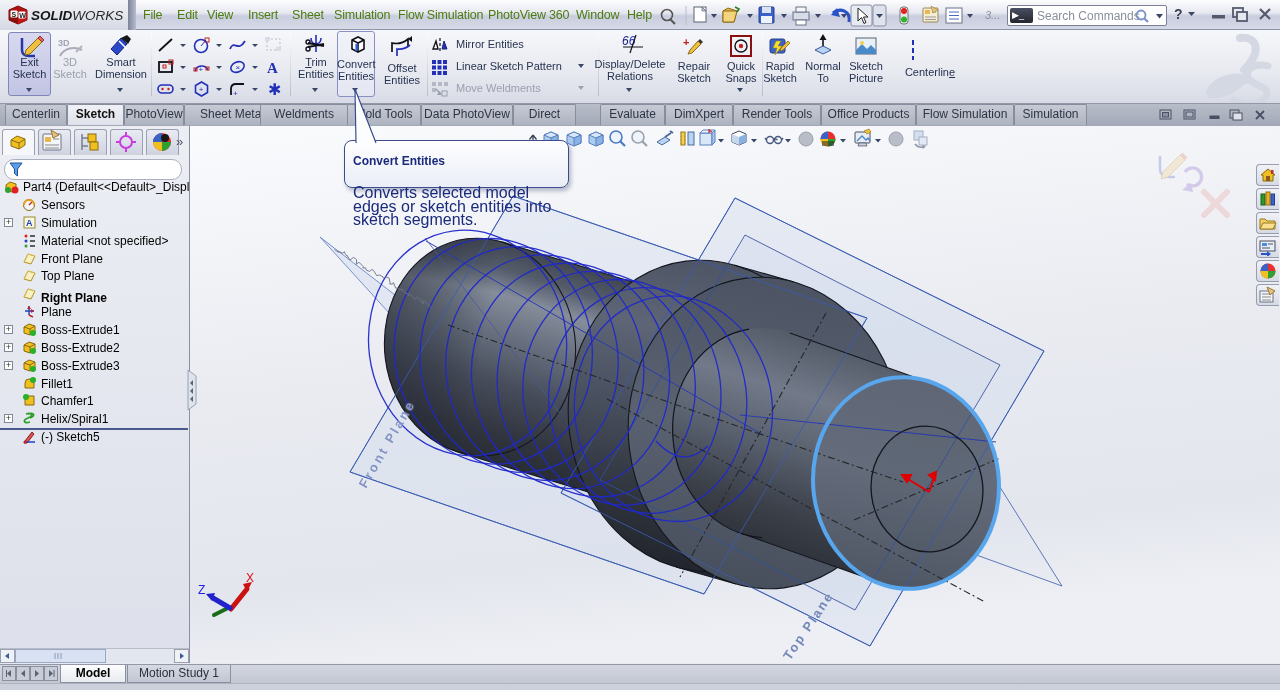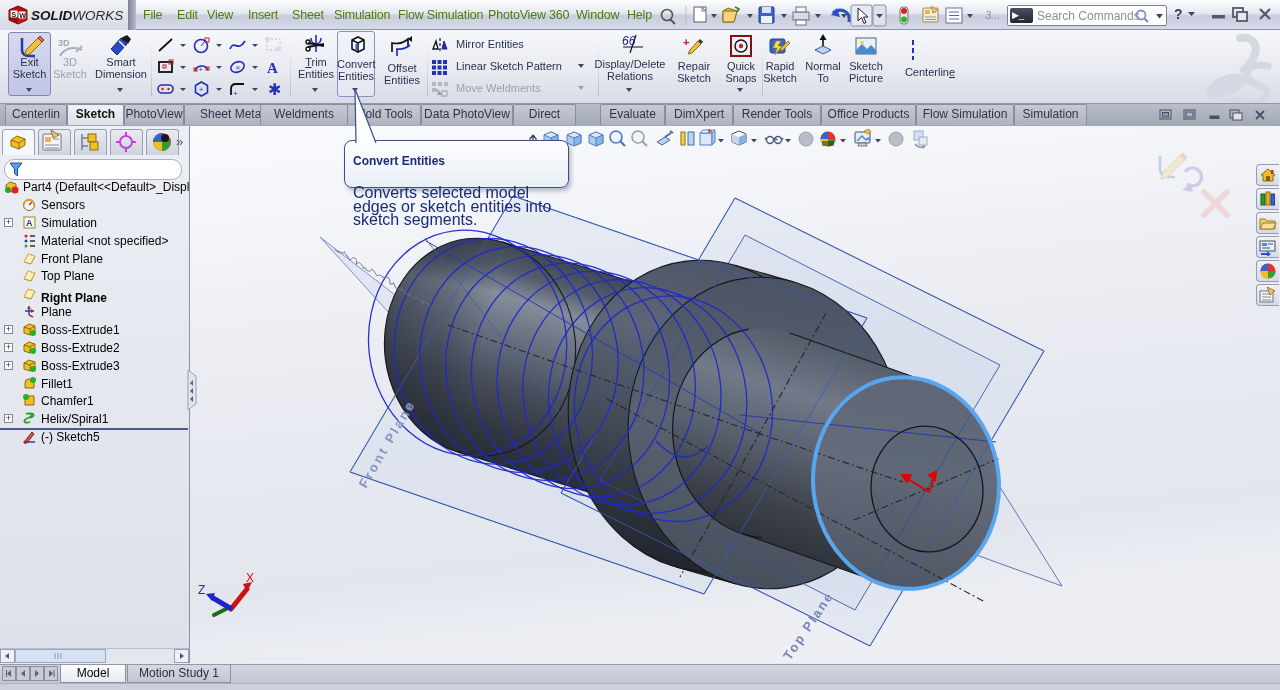--- a/index.html
+++ b/index.html
@@ -756,21 +756,21 @@
       <path d="M 4.5,4 l 0,7" stroke="#5a6274"></path>
 <rect x="14.5" y="0.5" width="13" height="14" fill="#c8ccd6" stroke="#8a90a0"></rect>
       <path d="M 23,4 l -4,3.5 4,3.5 z" fill="#5a6274"></path>
 <rect x="28.5" y="0.5" width="13" height="14" fill="#c8ccd6" stroke="#8a90a0"></rect>
       <path d="M 33,4 l 4,3.5 -4,3.5 z" fill="#5a6274"></path>
 <rect x="42.5" y="0.5" width="13" height="14" fill="#c8ccd6" stroke="#8a90a0"></rect>
       <path d="M 47,4 l 4,3.5 -4,3.5 z" fill="#5a6274"></path>
       <path d="M 52,4 l 0,7" stroke="#5a6274"></path>
     </g>
   </svg>
-<div class="btab abs" style="left:60px;width:66px;background:linear-gradient(#fdfdfe,#e8eaf0);font-weight:normal;line-height:17px">Model</div>
+<div class="btab abs" style="left:60px;width:66px;background:linear-gradient(#fdfdfe,#e8eaf0);font-weight:bold;line-height:17px">Model</div>
 <div class="btab abs" style="left:127px;width:104px;background:linear-gradient(#d6d9e2,#c2c6d2);line-height:17px;color:#2a303e">Motion Study 1</div>
 <div id="status" class="abs"></div>
 <svg class="abs" style="left:344px;top:88px;z-index:61" width="60" height="56" viewBox="0 0 60 56">
 <polygon points="11,1 12,55 32,55" fill="#fcfdfe"></polygon>
 <path d="M 11,1 L 12,55 M 11,1 L 32,55" stroke="#3c4c8e" stroke-width="1.2" fill="none"></path>
   </svg>
 <div id="tip" class="abs">
     <b>Convert Entities</b>
     <span>Converts selected model edges or sketch entities into sketch segments.</span>
   </div>

